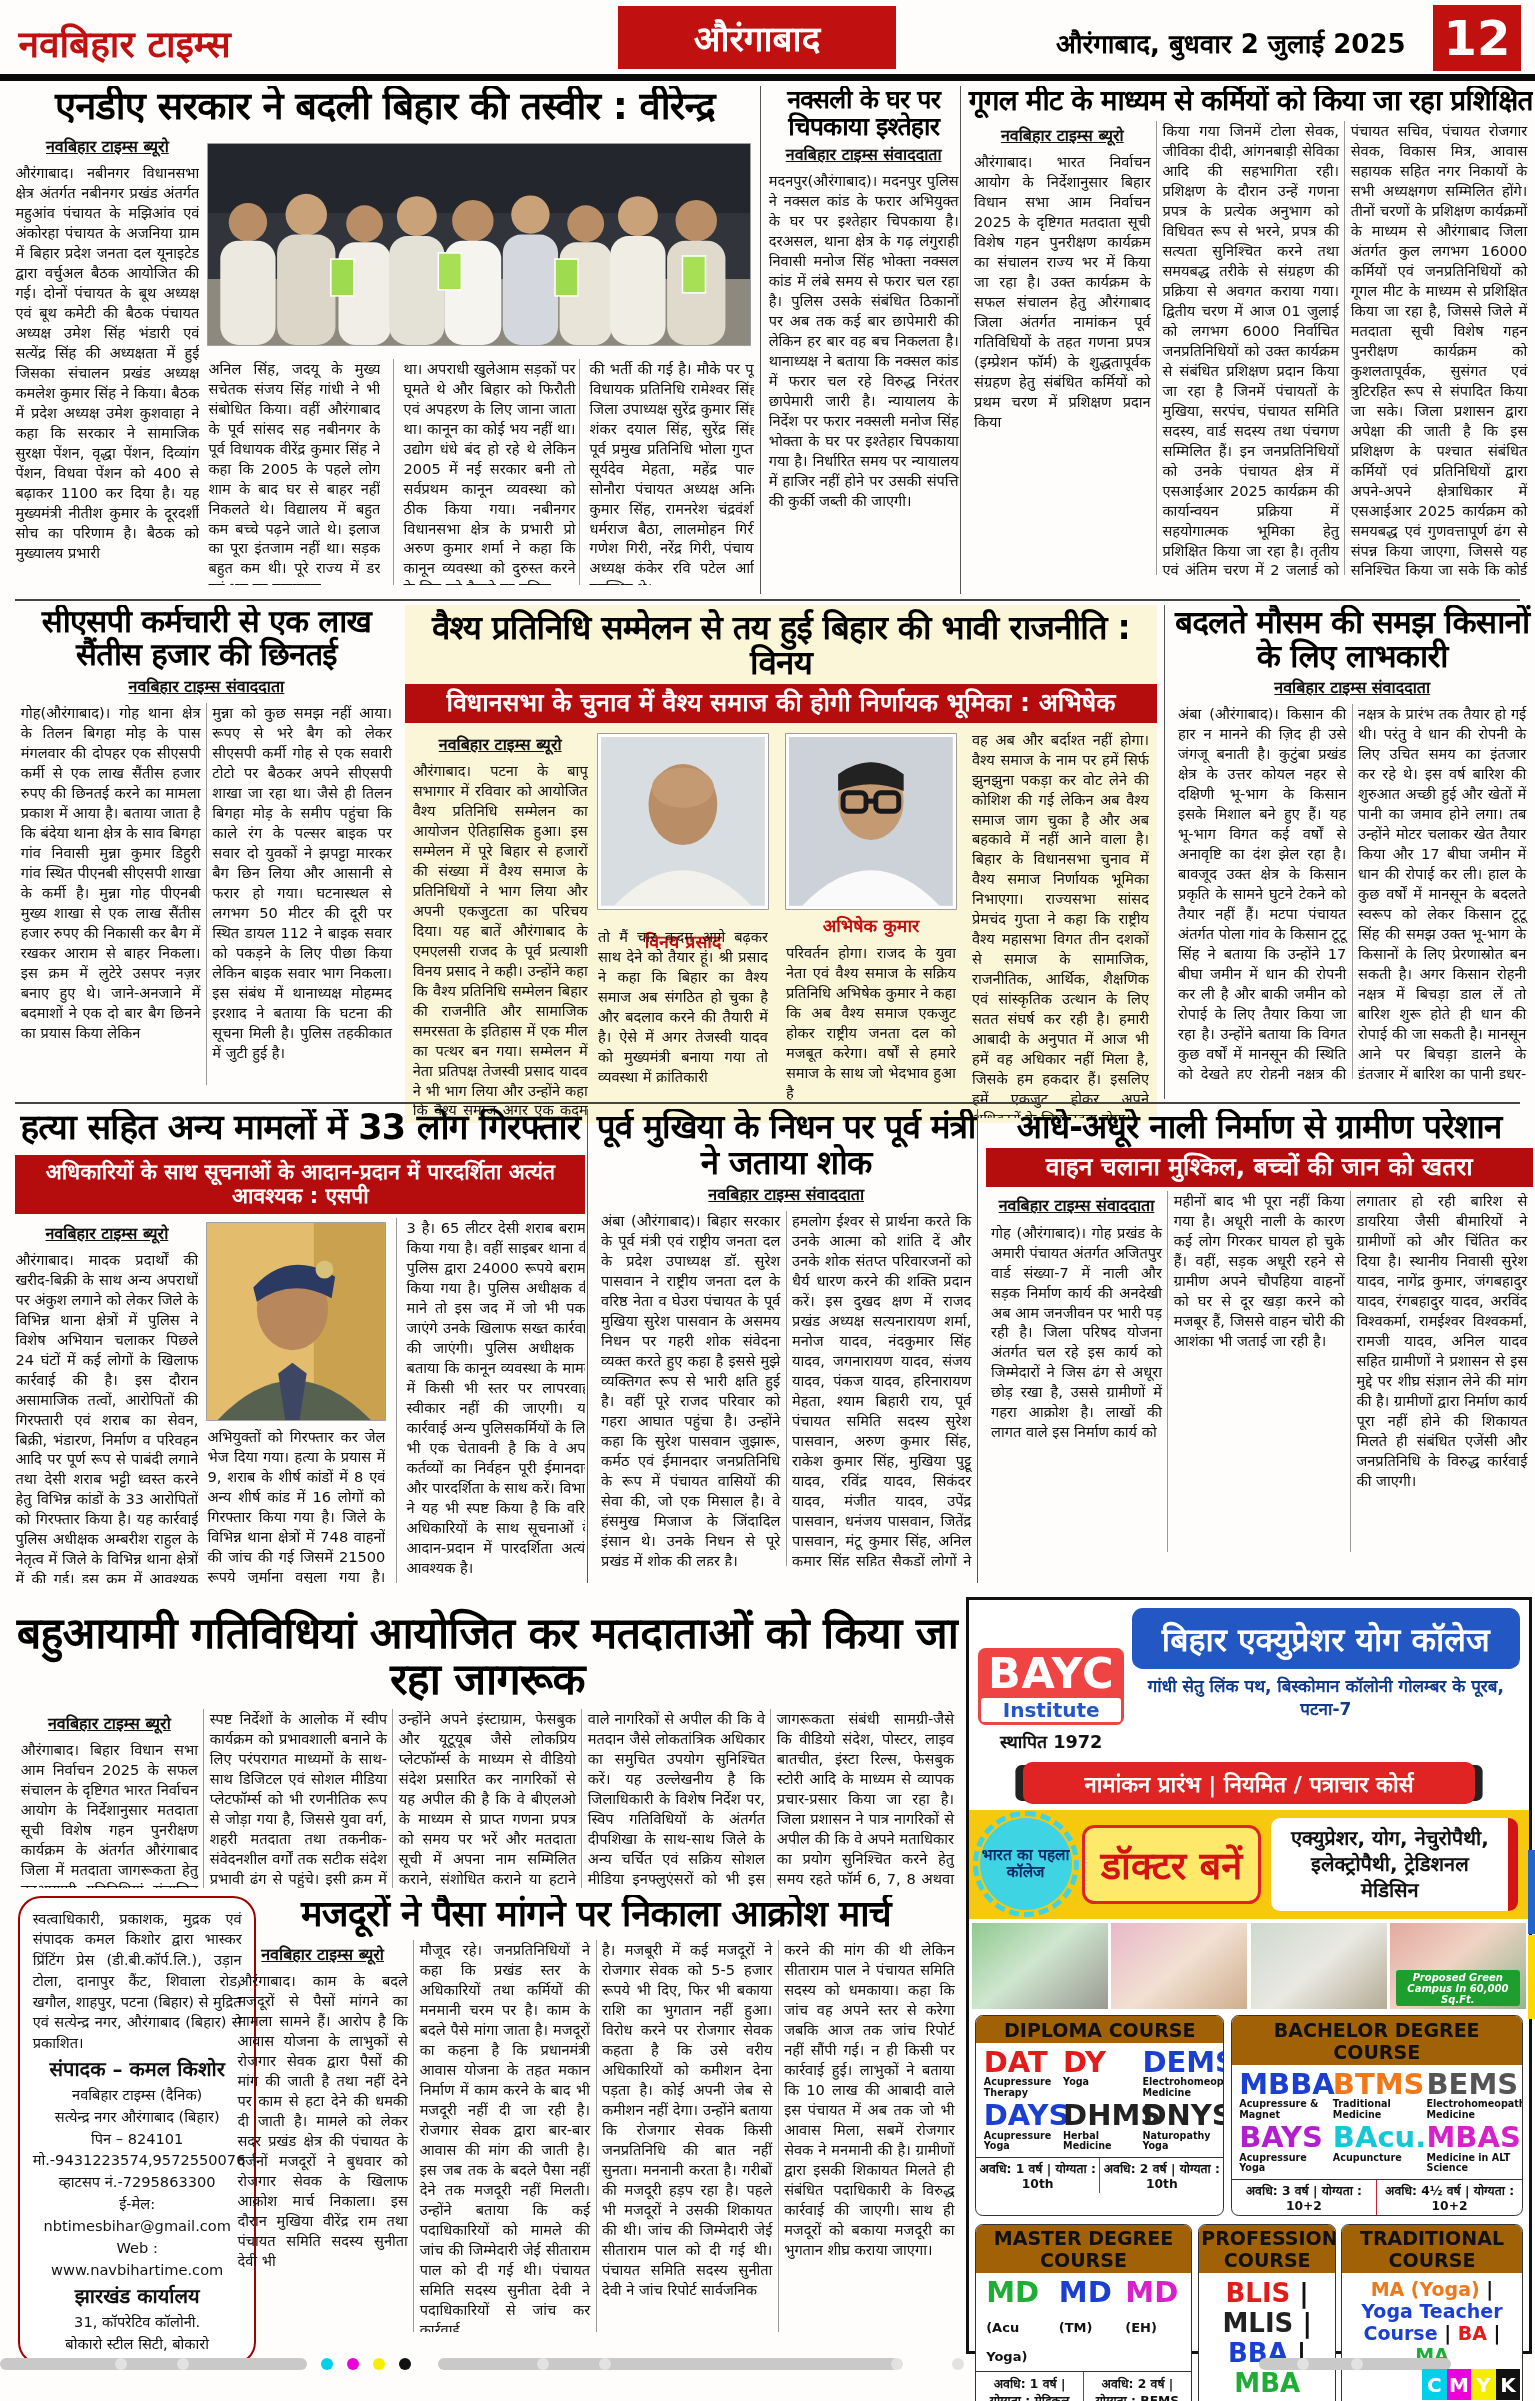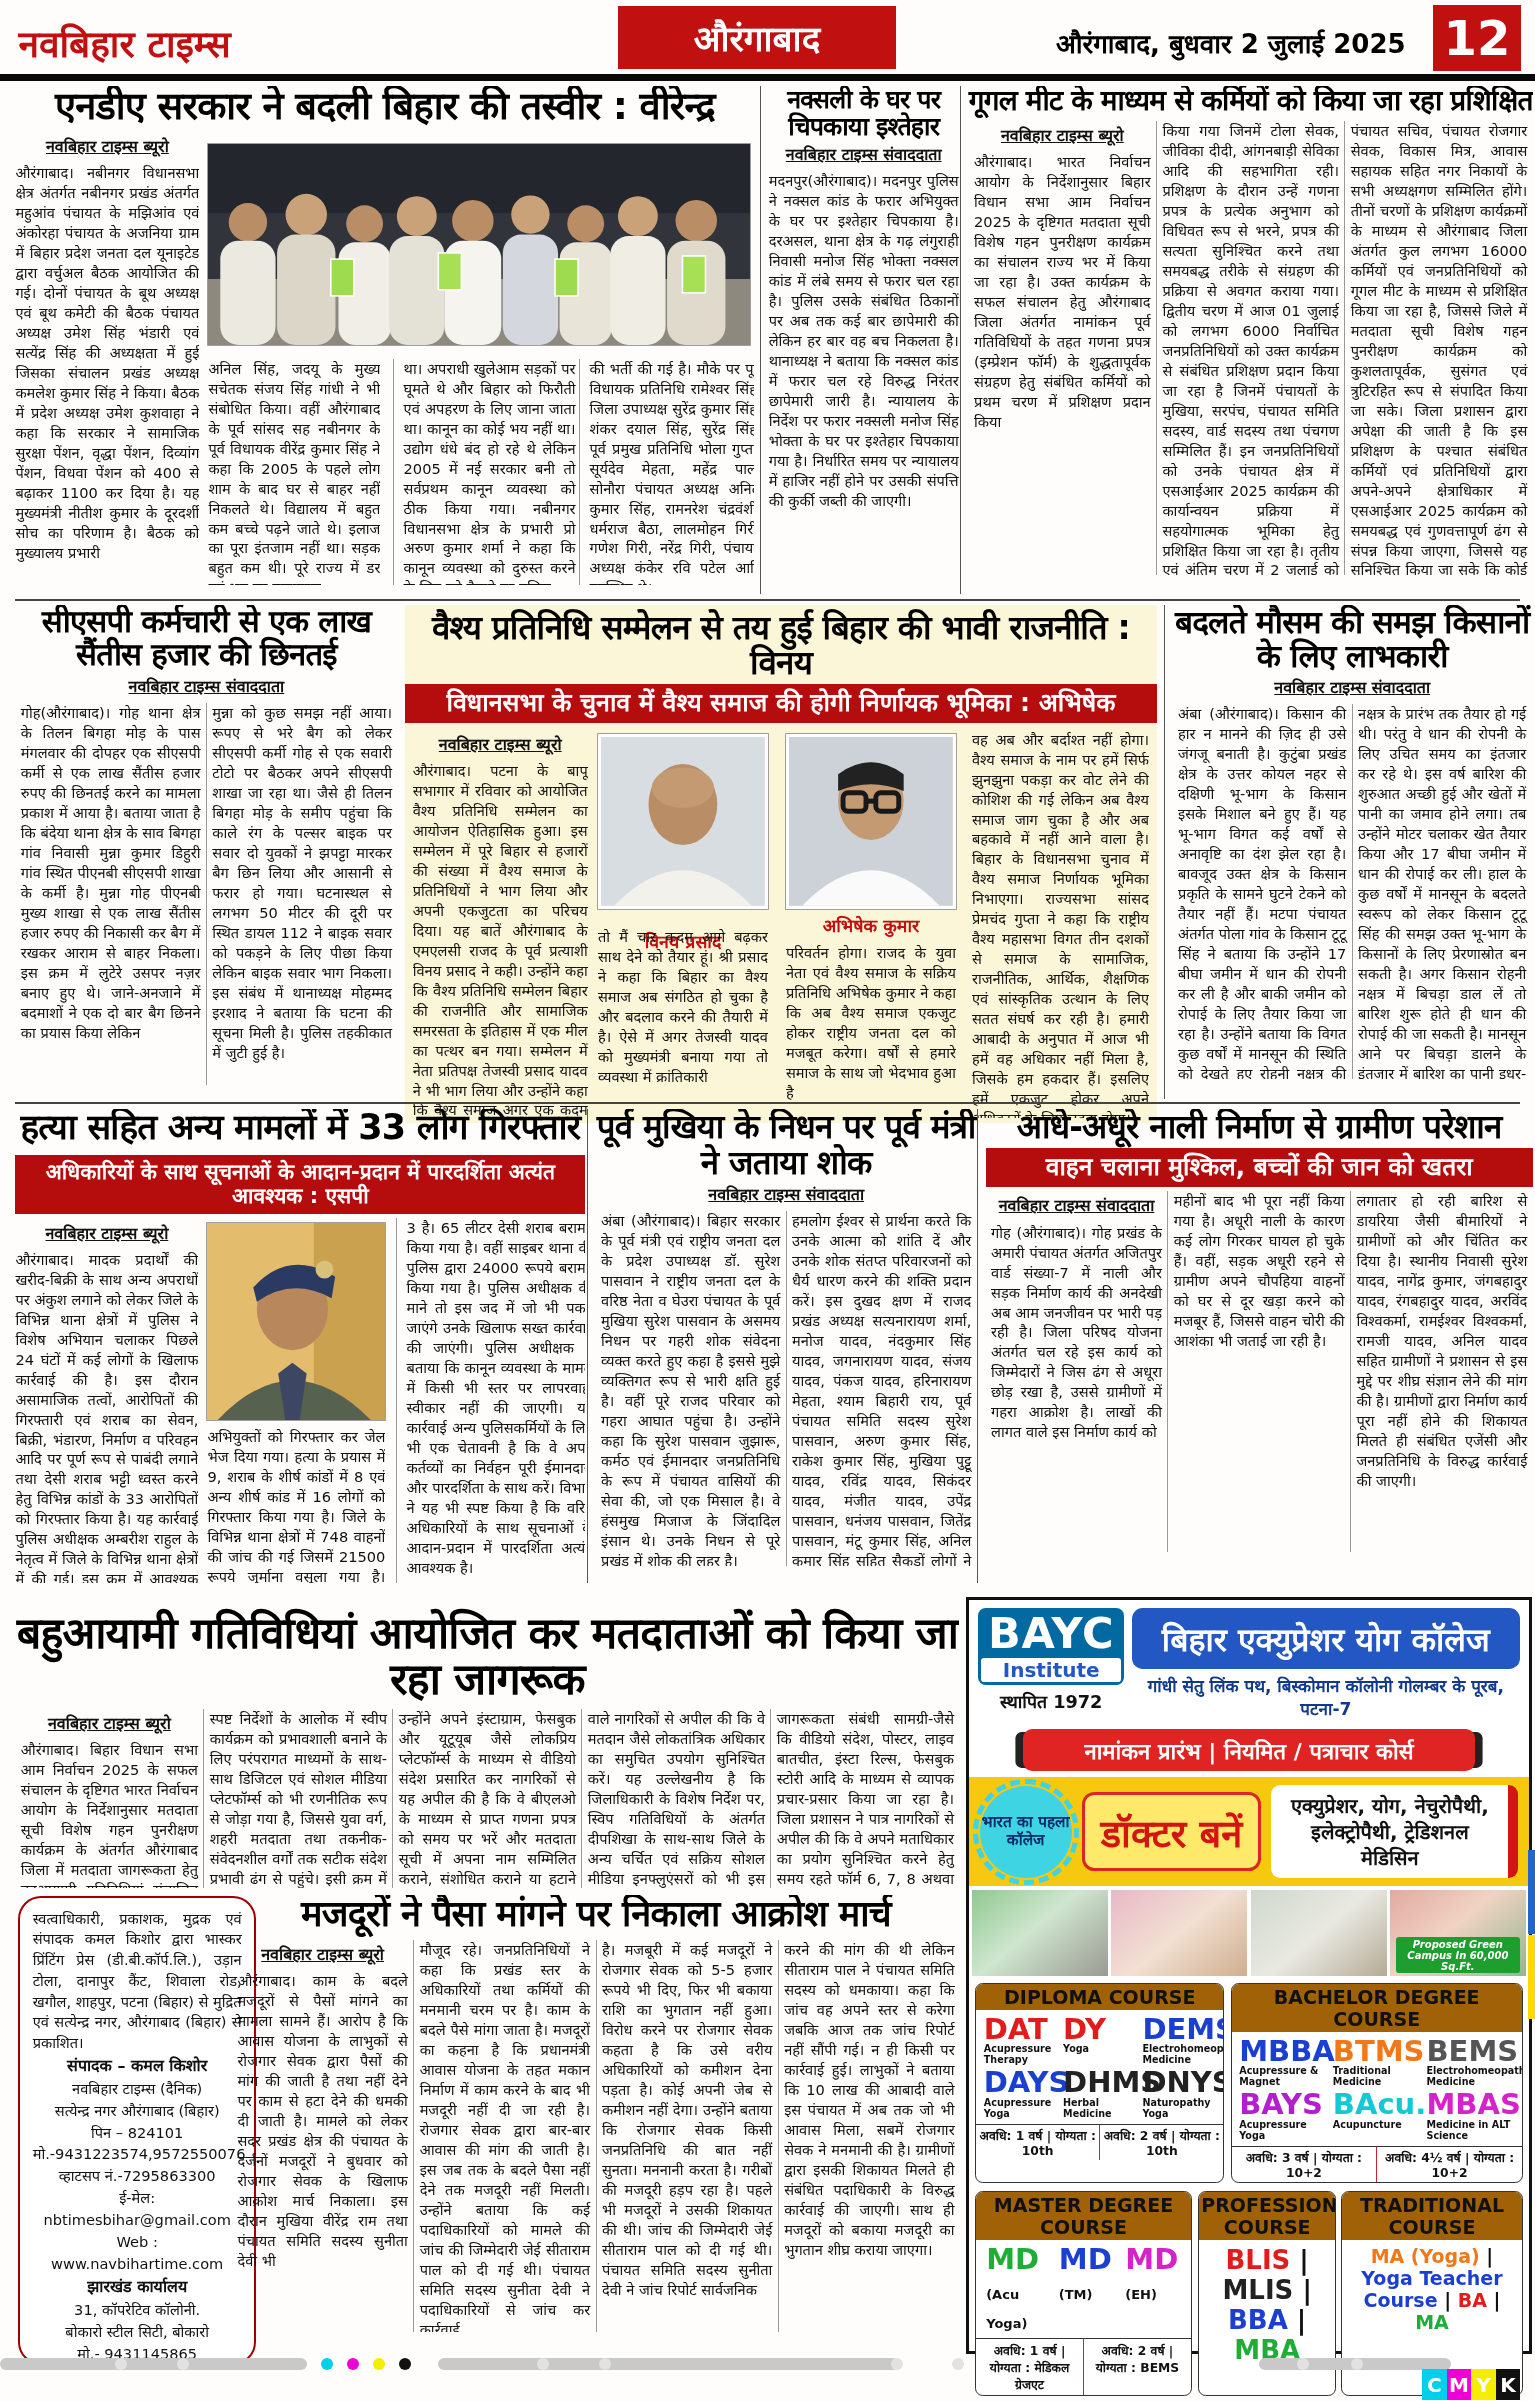--- a/index.html
+++ b/index.html
@@ -24,26 +24,26 @@
   #masthead{color:#c01010;font-size:37px;font-weight:bold;letter-spacing:0;}
   #edition-box{background:#c01010;color:#fff;font-size:35px;font-weight:bold;display:flex;align-items:center;justify-content:center;}
   #dateline{font-size:26px;font-weight:bold;color:#000;}
   #pagenum{background:#c01010;color:#fff;font-size:48px;font-weight:bold;display:flex;align-items:center;justify-content:center;}
   
   #art-vaishya{background:#fcf6d8;}
   
   #imprint{position:absolute;border:2.3px solid #a00000;border-radius:23px;padding:10.7px 12.3px;overflow:hidden;background:#fff;}
   #imprint .p{font-size:14.6px;line-height:1.42;text-align:justify;}
   #imprint .ln{font-size:14.6px;line-height:1.5;text-align:center;}
-  #imprint .b{font-weight:bold;font-size:16px;}
+  #imprint .b{font-weight:bold;font-size:20px;}
   
   #ad{position:absolute;border:3.1px solid #111;background:#fff;display:flex;flex-direction:column;}
   .ad-top{display:flex;gap:7.7px;padding:7.7px 9.2px 3.1px 9.2px;}
   .bayc-box{width:146px;text-align:center;}
-  .bayc-blue{background:#0369a1;border-radius:7.7px;padding:4.6px 3.1px 3.1px 3.1px;}
+  .bayc-blue{background:#ef4444;border-radius:7.7px;padding:4.6px 3.1px 3.1px 3.1px;margin-top:40px;}
   .bayc-word{color:#fff;font-size:43px;font-weight:bold;letter-spacing:0.8px;line-height:1;}
   .bayc-inst{background:#fff;color:#2257c4;font-weight:bold;font-size:20px;border-radius:3.1px;margin-top:3.1px;}
   .bayc-est{color:#111;font-weight:bold;font-size:17.7px;margin-top:3.1px;}
   .ad-title-wrap{flex:1;text-align:center;}
   .ad-title{background:#2257c4;color:#fff;font-size:32px;font-weight:bold;border-radius:10.7px;padding:9.2px 4.6px;}
   .ad-addr{color:#103a8c;font-weight:bold;font-size:17px;margin-top:4.6px;}
   .ad-redband{background:#e02424;color:#fff;font-weight:bold;font-size:22px;text-align:center;
               border-radius:9.2px;margin:6.1px 54px 0 54px;padding:6.1px 3.1px;box-shadow:-10.7px 0 0 -3.1px #222,10.7px 0 0 -3.1px #222;}
   .ad-yellow{background:#f6c80e;margin-top:6.1px;display:flex;align-items:center;gap:10.7px;padding:7.7px 10.7px;}
   .burst{width:92px;height:92px;background:#3fd4e4;border-radius:50%;outline:5.4px dashed #3fd4e4;outline-offset:2.3px;

